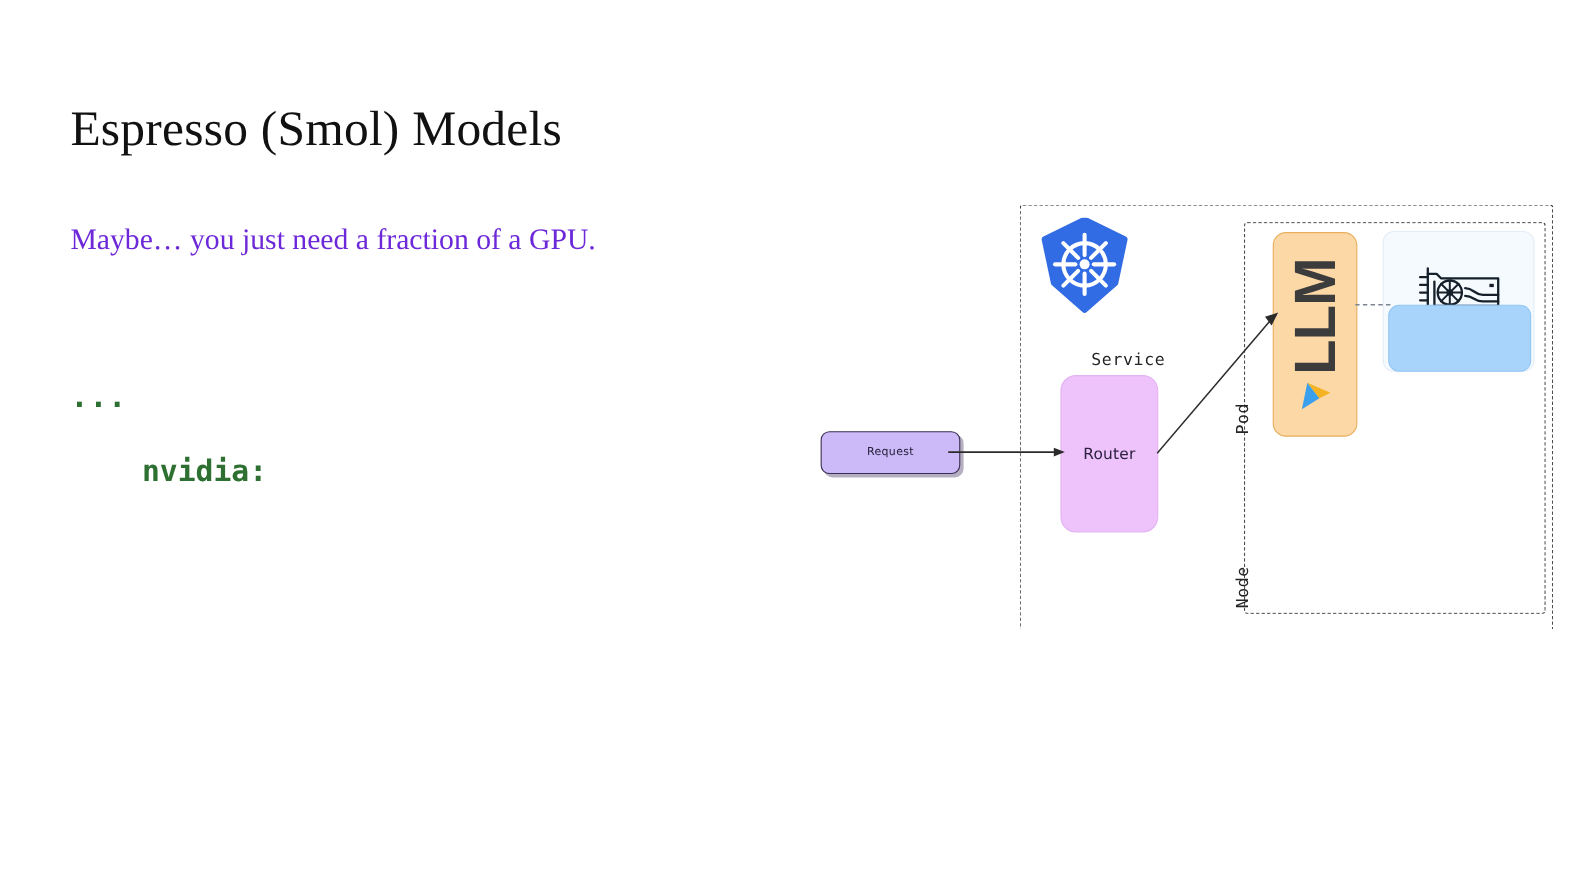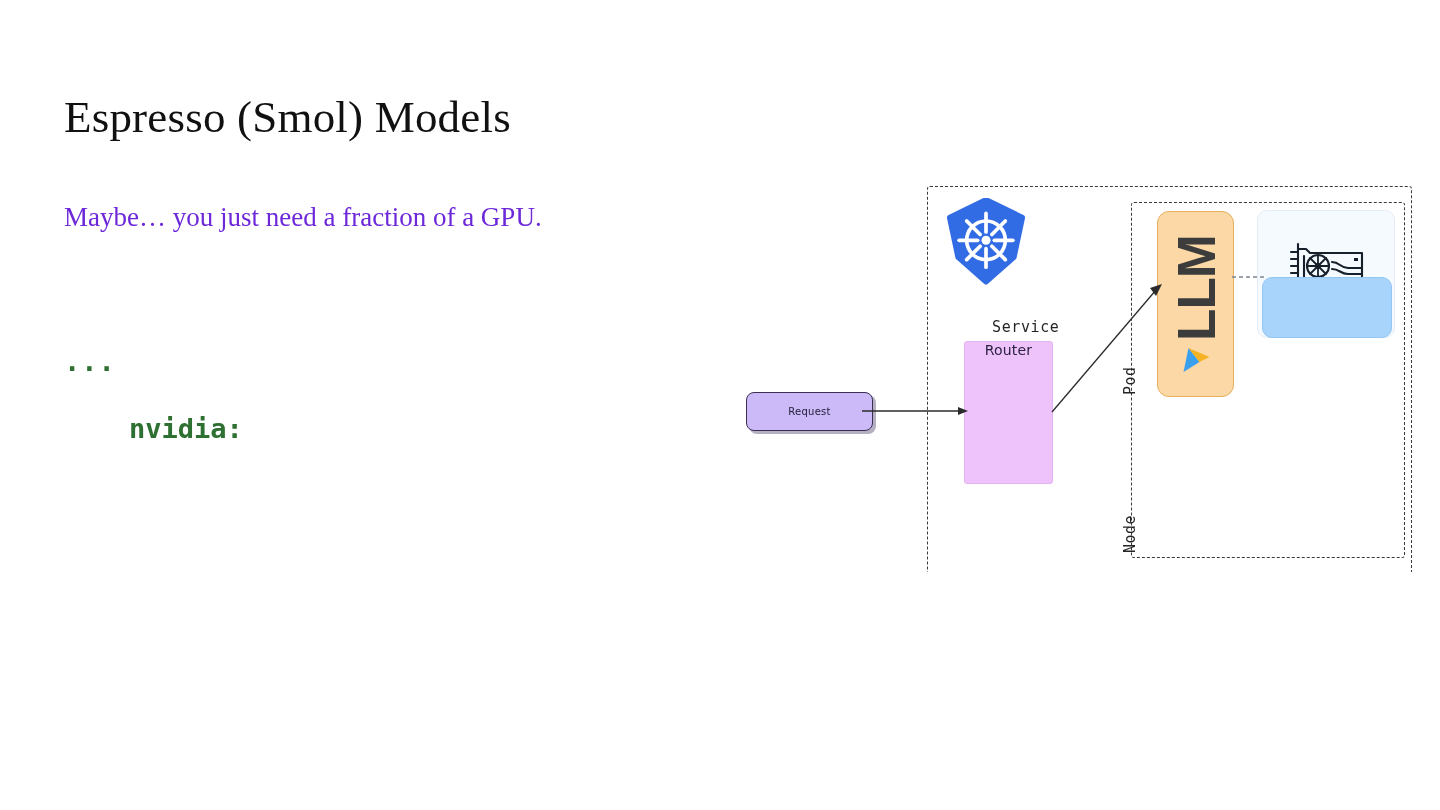--- a/index.html
+++ b/index.html
@@ -111,22 +111,22 @@
     color: #24203a;
     letter-spacing: 0.3px;
   }
 
   
   .router-box {
     left: 964px; top: 341px;
     width: 89px; height: 143px;
     background: #eec2fa;
     border: 1px solid #e3b4f2;
-    border-radius: 3px;
-    display: flex; align-items: flex-start; justify-content: center;
+    border-radius: 14px;
+    display: flex; align-items: center; justify-content: center;
   }
   .router-label {
     font-family: "DejaVu Sans", sans-serif;
     font-size: 14px;
     color: #2b2140;
     letter-spacing: 0.2px;
   }
 
   
   .vllm-box {

